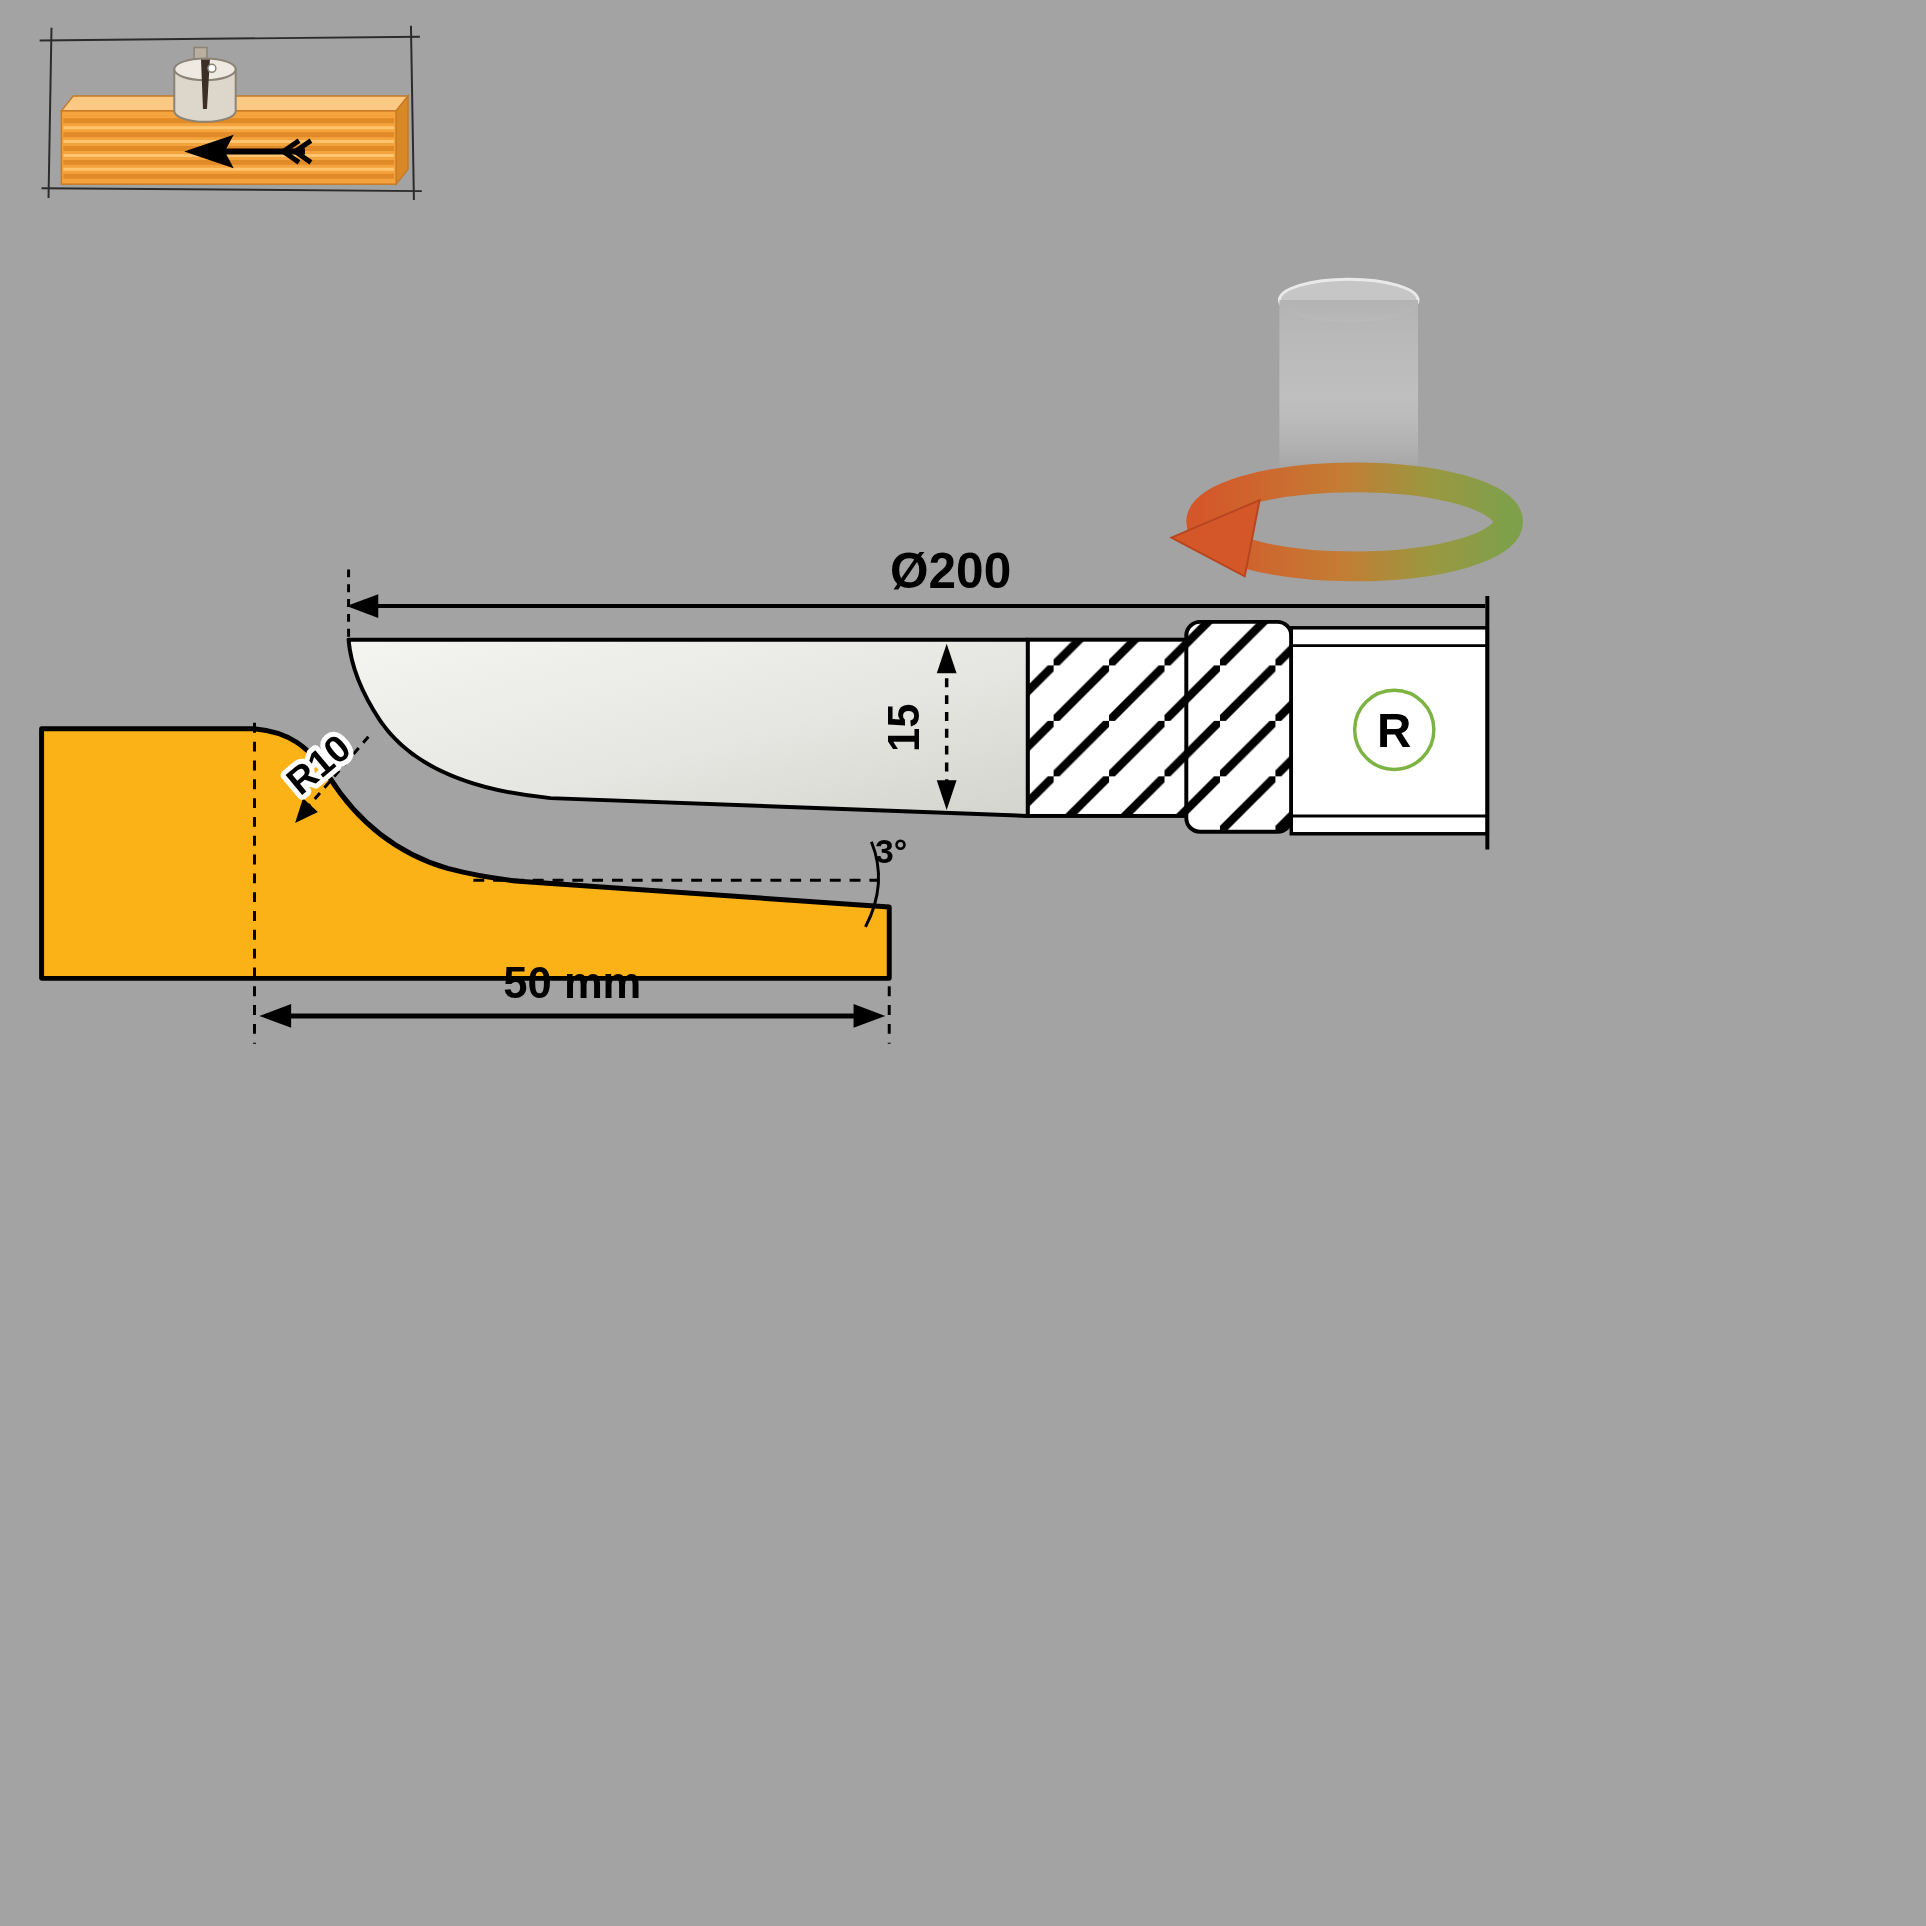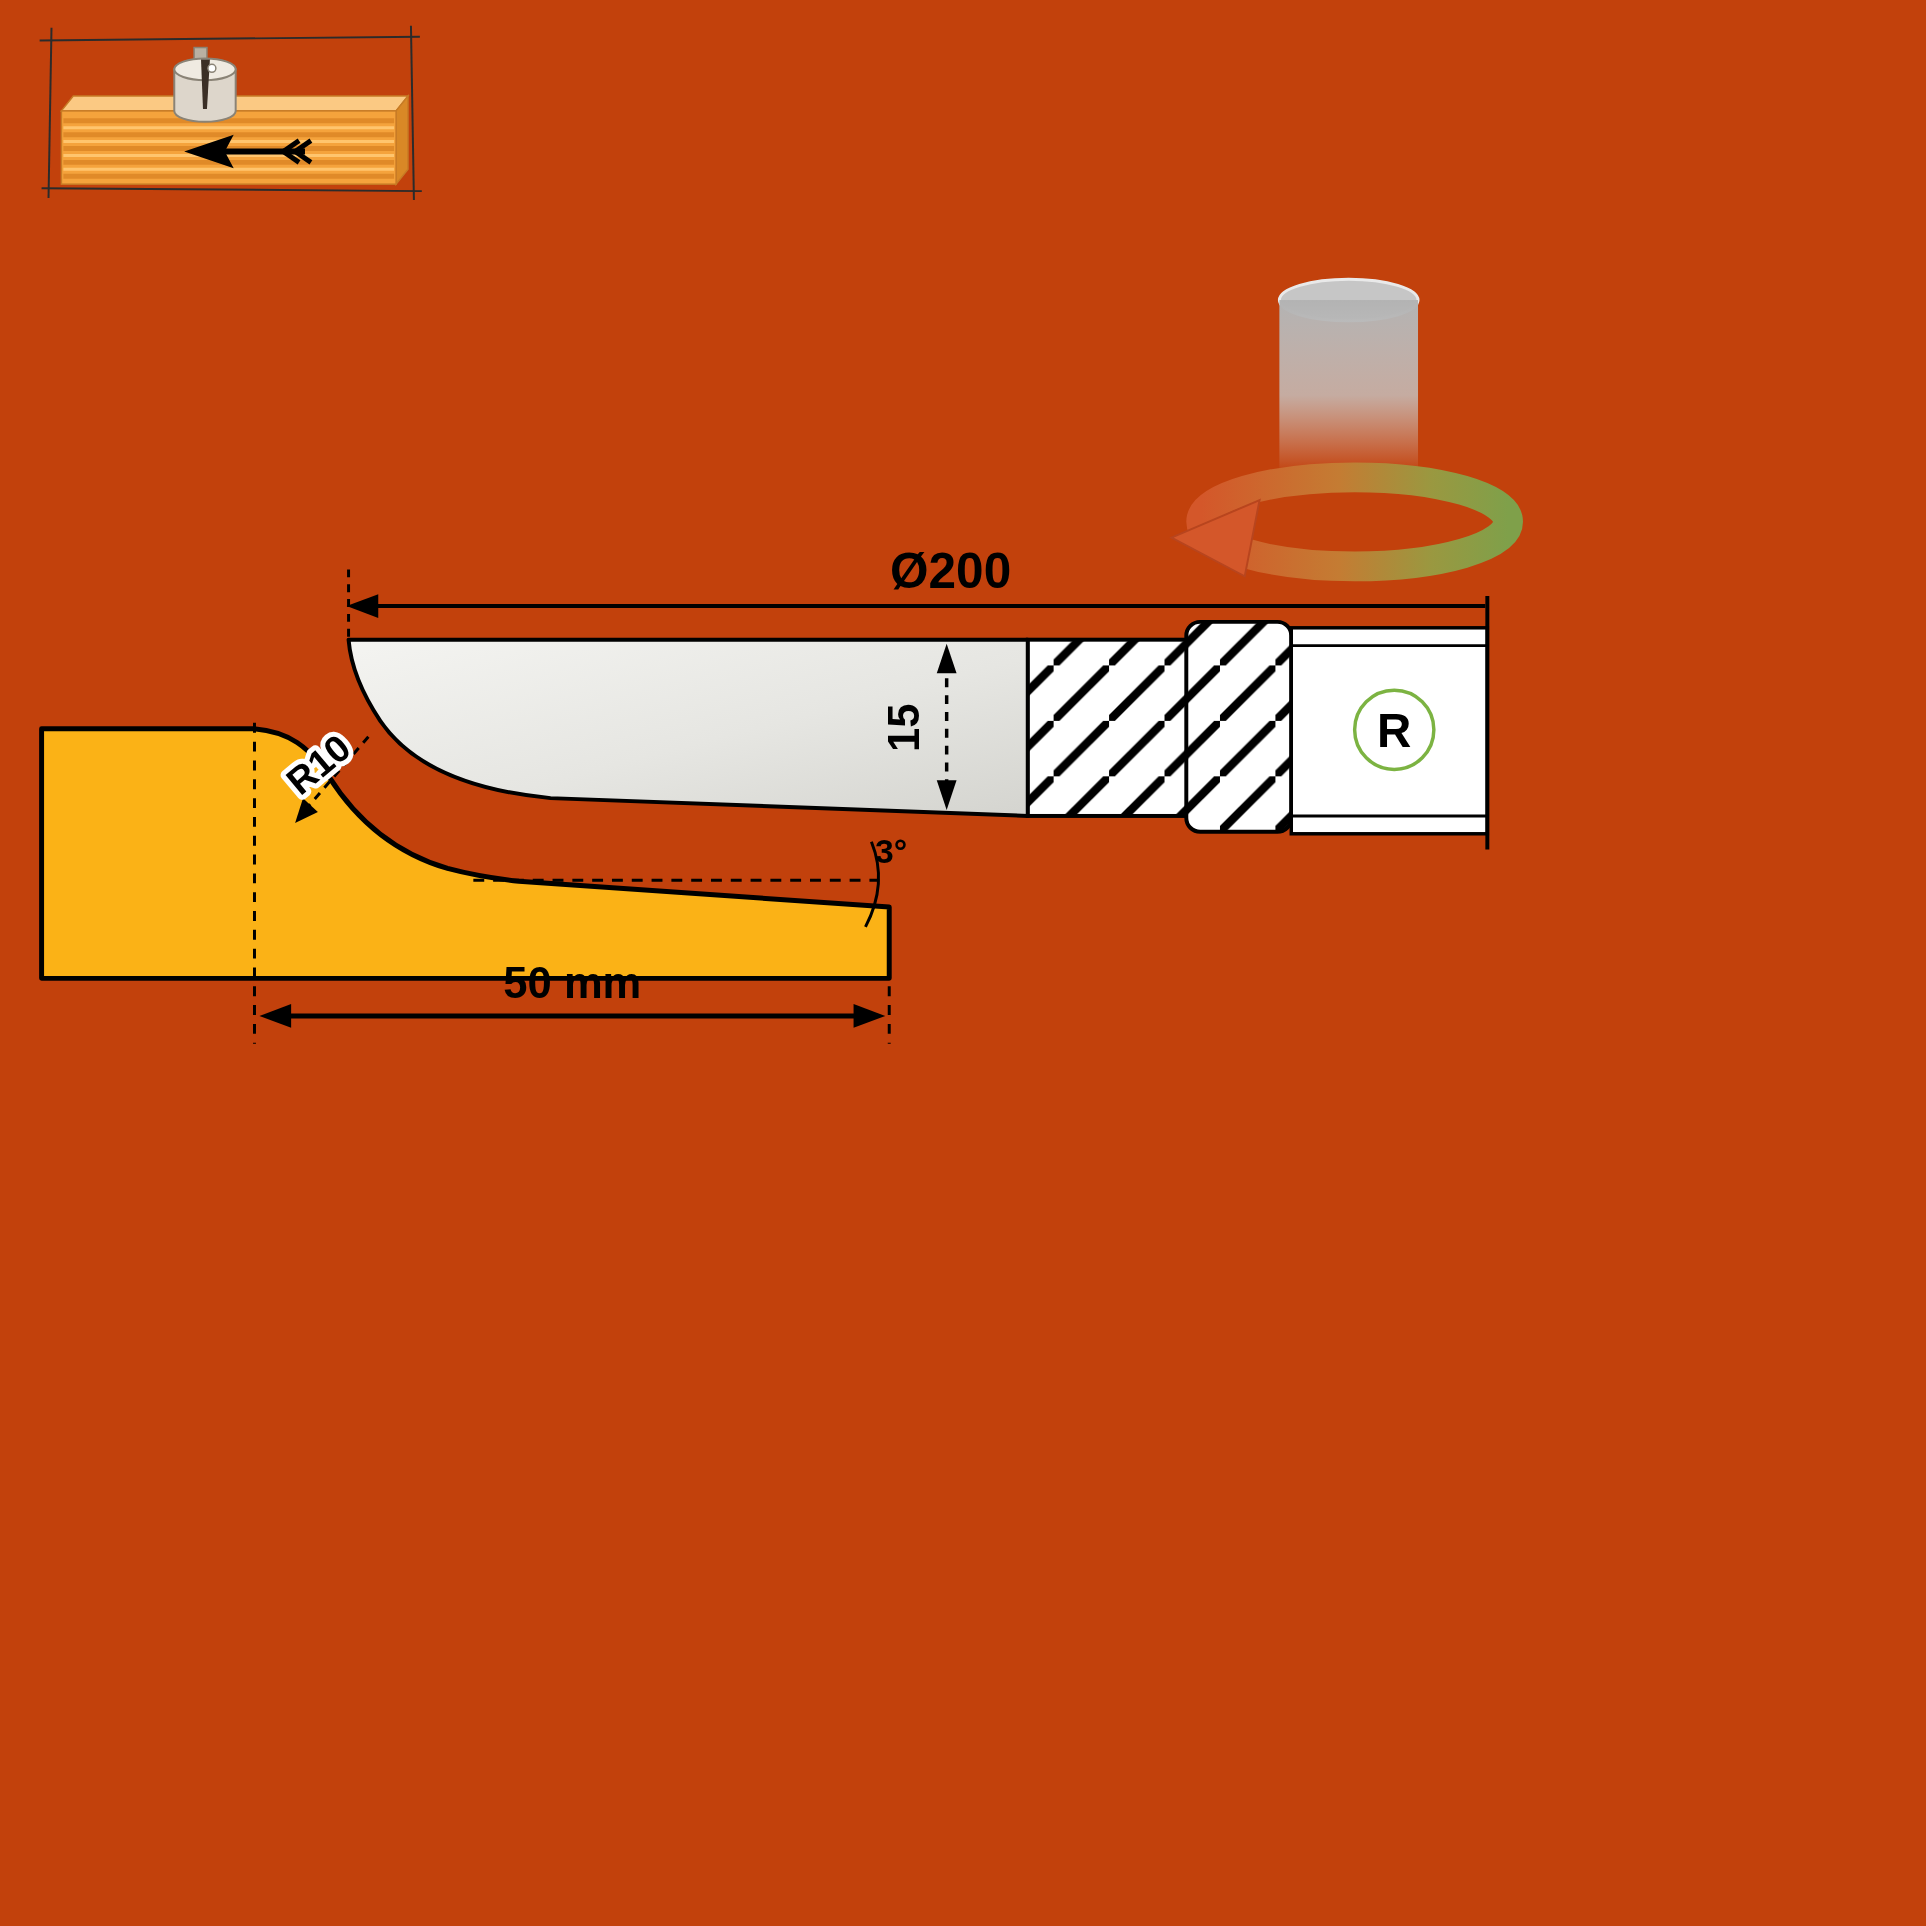--- a/index.html
+++ b/index.html
@@ -1,16 +1,16 @@
 <!DOCTYPE html>
 <html><head>
 <meta charset="utf-8">
 <style>
   html,body{margin:0;padding:0;background:#ffffff;}
-  .canvas{position:relative;width:1927px;height:1927px;background:#c2410c;overflow:hidden;}
+  .canvas{position:relative;width:1927px;height:1927px;background:#a3a3a3;overflow:hidden;}
   svg text{font-family:"Liberation Sans","DejaVu Sans",sans-serif;font-weight:bold;fill:#000;}
   .halo{paint-order:stroke;stroke:#ffffff;stroke-width:10px;stroke-linejoin:round;}
 </style>
 </head>
 <body>
 
 <div class="canvas">
 <svg width="1927" height="1927" viewBox="0 0 1946 1946">
   <defs>
     <linearGradient id="bladeGrad" x1="0" y1="0" x2="1" y2="1">

